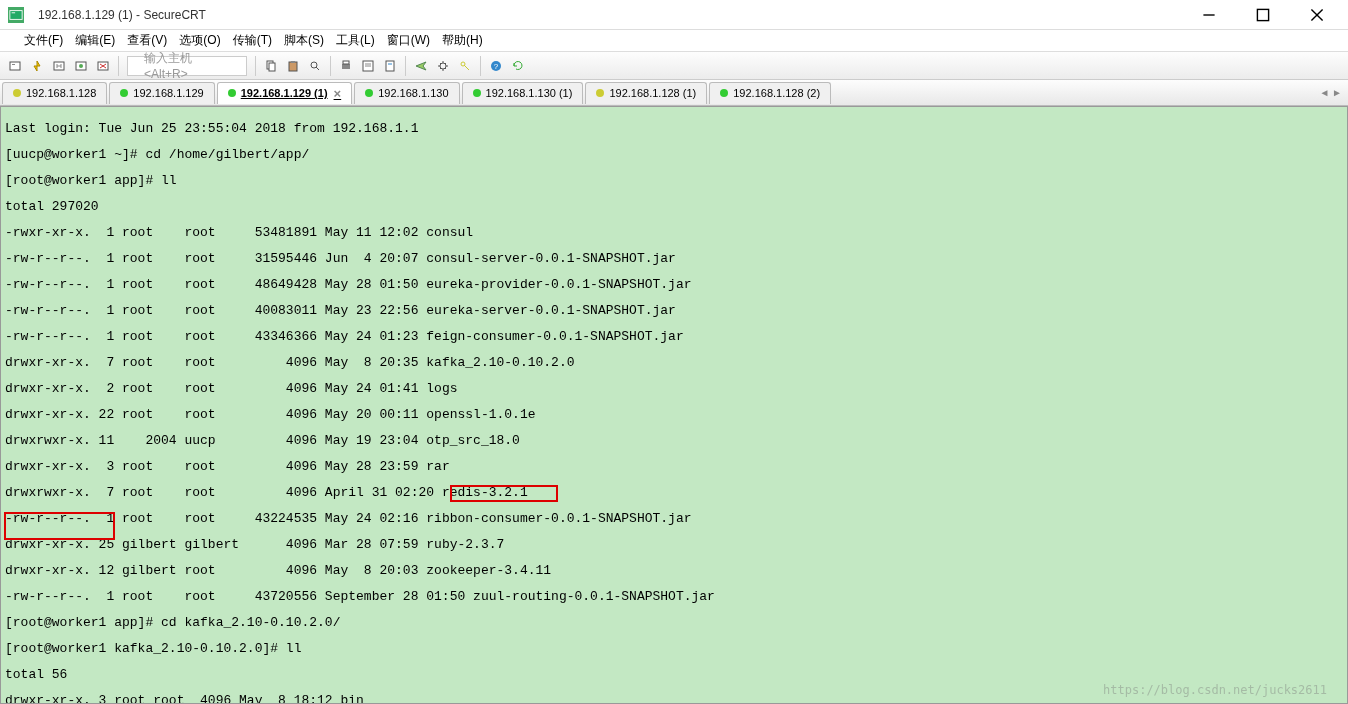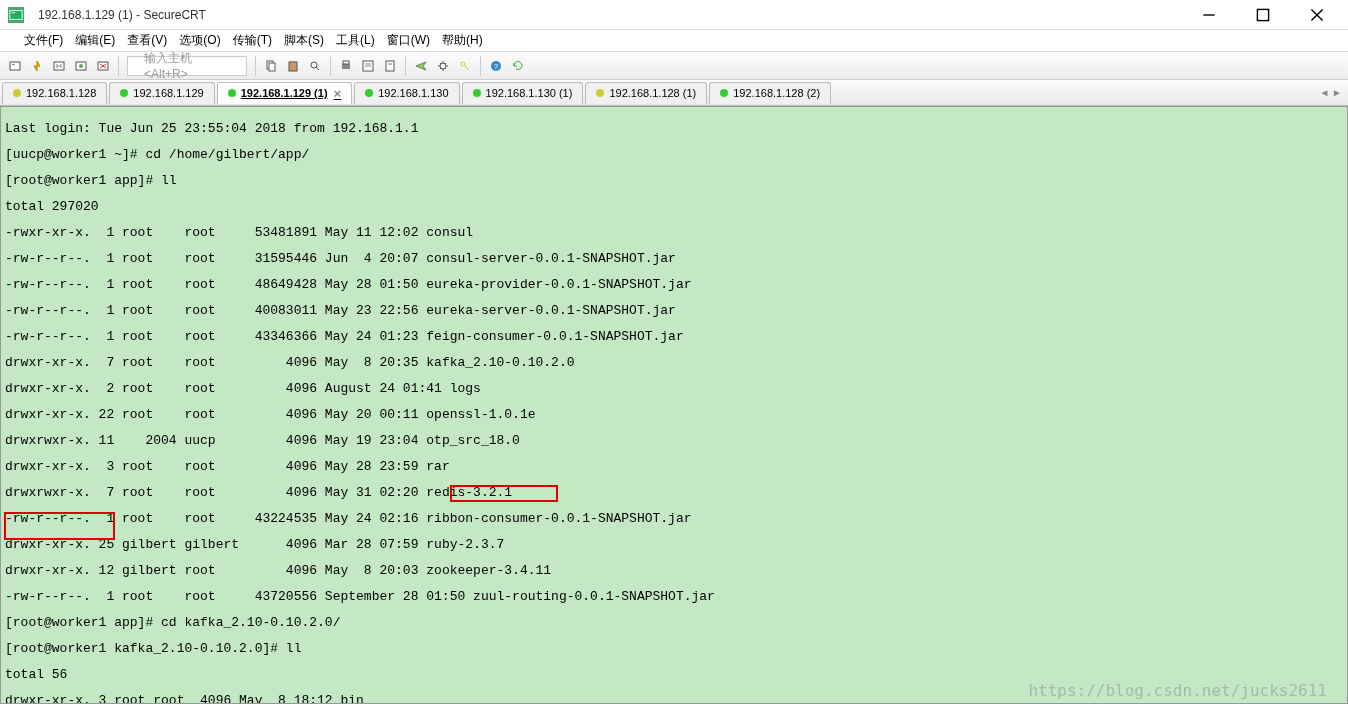--- a/index.html
+++ b/index.html
@@ -20,21 +20,21 @@
 .tab .dot { width:8px; height:8px; border-radius:50%; margin-right:5px; }
 .tab .dot.green { background:#3c3; }
 .tab .dot.yellow { background:#cc3; }
 .tab .close { margin-left:6px; color:#888; font-size:13px; }
 .tabbar .spacer { flex:1; }
 .tabbar .arrows { display:flex; align-items:center; padding:0 4px; color:#888; font-size:10px; }
 .terminal { background:#c3e8c3; color:#000; font-family:"Consolas","Courier New",monospace; font-size:13px; line-height:13px; padding:2px 4px; height:598px; overflow:hidden; border:1px solid #999; position:relative; white-space:pre; }
 .terminal .b { font-weight:normal; }
 .redbox1 { position:absolute; border:2px solid #d00; top:377.5px; left:449px; width:108px; height:17px; pointer-events:none; }
 .redbox2 { position:absolute; border:2px solid #d00; top:405px; left:3px; width:111px; height:28px; pointer-events:none; }
-.watermark { position:absolute; right:20px; bottom:6px; color:rgba(120,120,120,0.4); font-size:16px; font-family:Consolas,monospace; }
+.watermark { position:absolute; right:20px; bottom:6px; color:rgba(120,120,120,0.4); font-size:12px; font-family:Consolas,monospace; }
 svg { width:14px; height:14px; }
 </style>
 </head>
 <body>
 
 <div class="titlebar">
   <span class="app-icon">
     <svg viewBox="0 0 16 16">
         <rect x="1" y="3" width="14" height="10" fill="#2a6" stroke="#fff" stroke-width="1"></rect>
         <rect x="3" y="5" width="4" height="1" fill="#fff"></rect>
@@ -226,29 +226,29 @@
 <span><span>-rw-r--r--.  1 root    root     31595446 Jun  4 20:07 </span><span class="b">consul-server-0.0.1-SNAPSHOT.jar</span></span>
 
 <span><span>-rw-r--r--.  1 root    root     48649428 May 28 01:50 </span><span class="b">eureka-provider-0.0.1-SNAPSHOT.jar</span></span>
 
 <span><span>-rw-r--r--.  1 root    root     40083011 May 23 22:56 </span><span class="b">eureka-server-0.0.1-SNAPSHOT.jar</span></span>
 
 <span><span>-rw-r--r--.  1 root    root     43346366 May 24 01:23 </span><span class="b">feign-consumer-0.0.1-SNAPSHOT.jar</span></span>
 
 <span><span>drwxr-xr-x.  7 root    root         4096 May  8 20:35 </span><span class="b">kafka_2.10-0.10.2.0</span></span>
 
-<span><span>drwxr-xr-x.  2 root    root         4096 August 24 01:41 </span><span class="b">logs</span></span>
+<span><span>drwxr-xr-x.  2 root    root         4096 May 24 01:41 </span><span class="b">logs</span></span>
 
 <span><span>drwxr-xr-x. 22 root    root         4096 May 20 00:11 </span><span class="b">openssl-1.0.1e</span></span>
 
 <span><span>drwxrwxr-x. 11    2004 uucp         4096 May 19 23:04 </span><span class="b">otp_src_18.0</span></span>
 
 <span><span>drwxr-xr-x.  3 root    root         4096 May 28 23:59 </span><span class="b">rar</span></span>
 
-<span><span>drwxrwxr-x.  7 root    root         4096 May 31 02:20 </span><span class="b">redis-3.2.1</span></span>
+<span><span>drwxrwxr-x.  7 root    root         4096 April 31 02:20 </span><span class="b">redis-3.2.1</span></span>
 
 <span><span>-rw-r--r--.  1 root    root     43224535 May 24 02:16 </span><span class="b">ribbon-consumer-0.0.1-SNAPSHOT.jar</span></span>
 
 <span><span>drwxr-xr-x. 25 gilbert gilbert      4096 Mar 28 07:59 </span><span class="b">ruby-2.3.7</span></span>
 
 <span><span>drwxr-xr-x. 12 gilbert root         4096 May  8 20:03 </span><span class="b">zookeeper-3.4.11</span></span>
 
 <span><span>-rw-r--r--.  1 root    root     43720556 September 28 01:50 </span><span class="b">zuul-routing-0.0.1-SNAPSHOT.jar</span></span>
 
 <span>[root@worker1 app]# cd kafka_2.10-0.10.2.0/</span>

